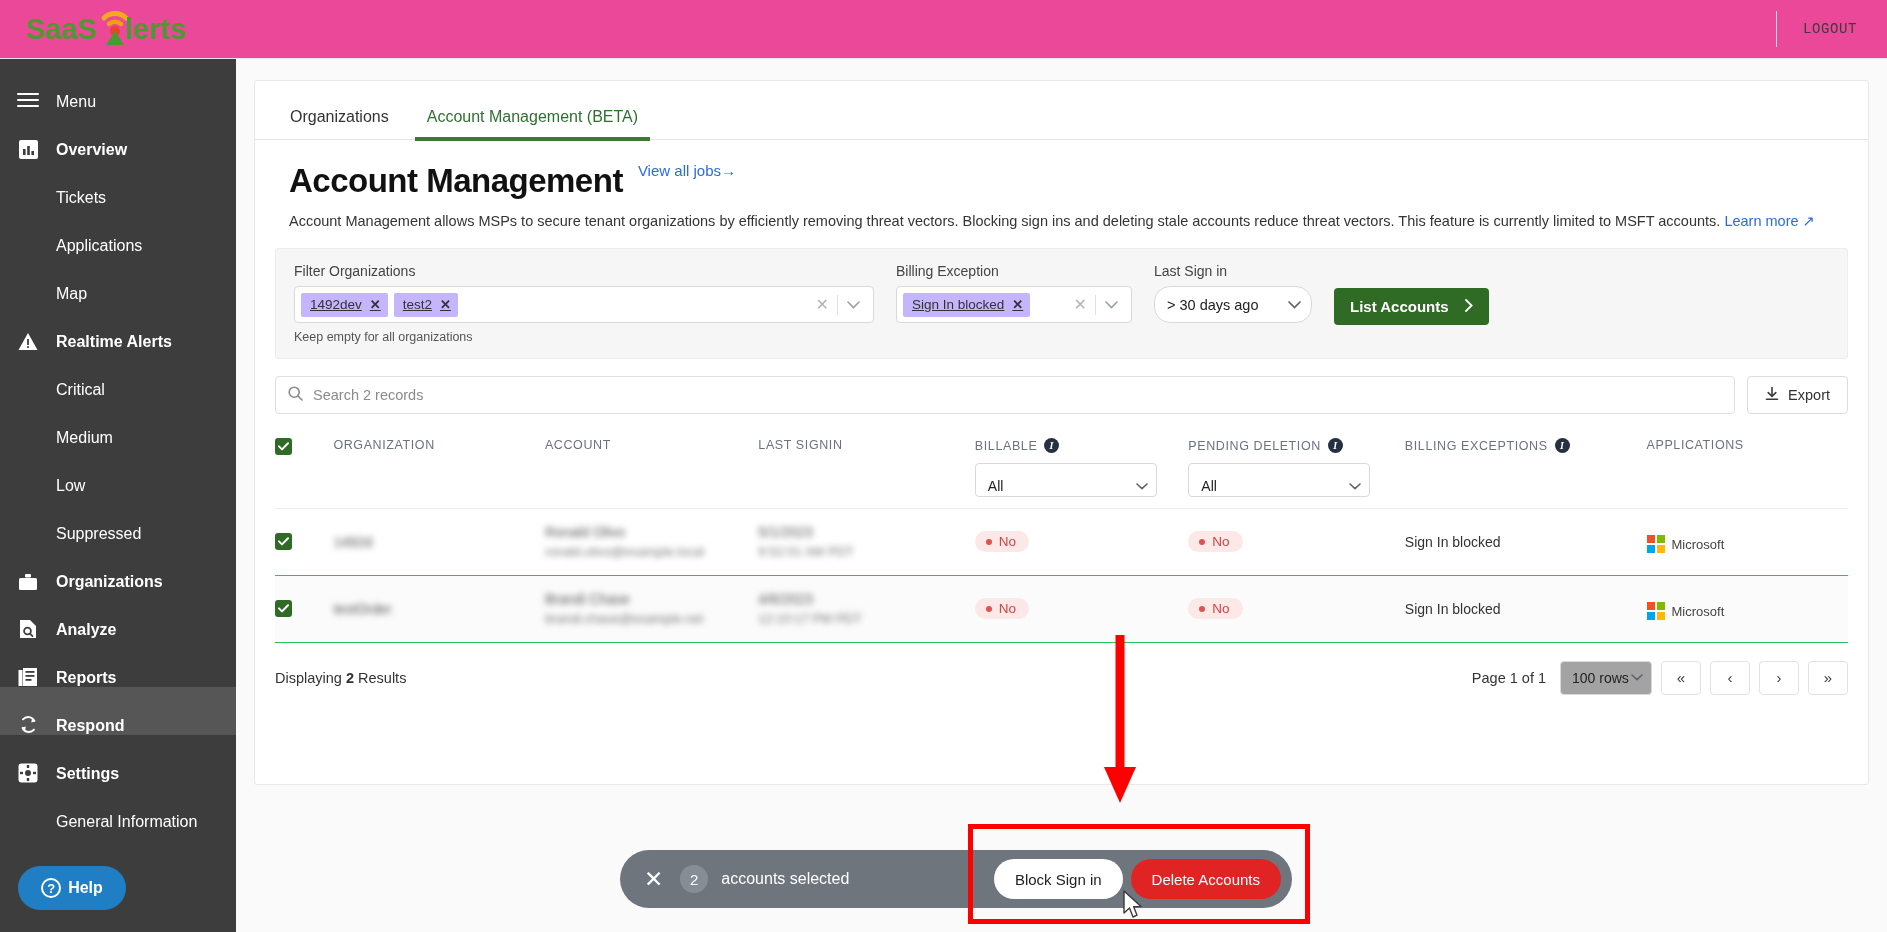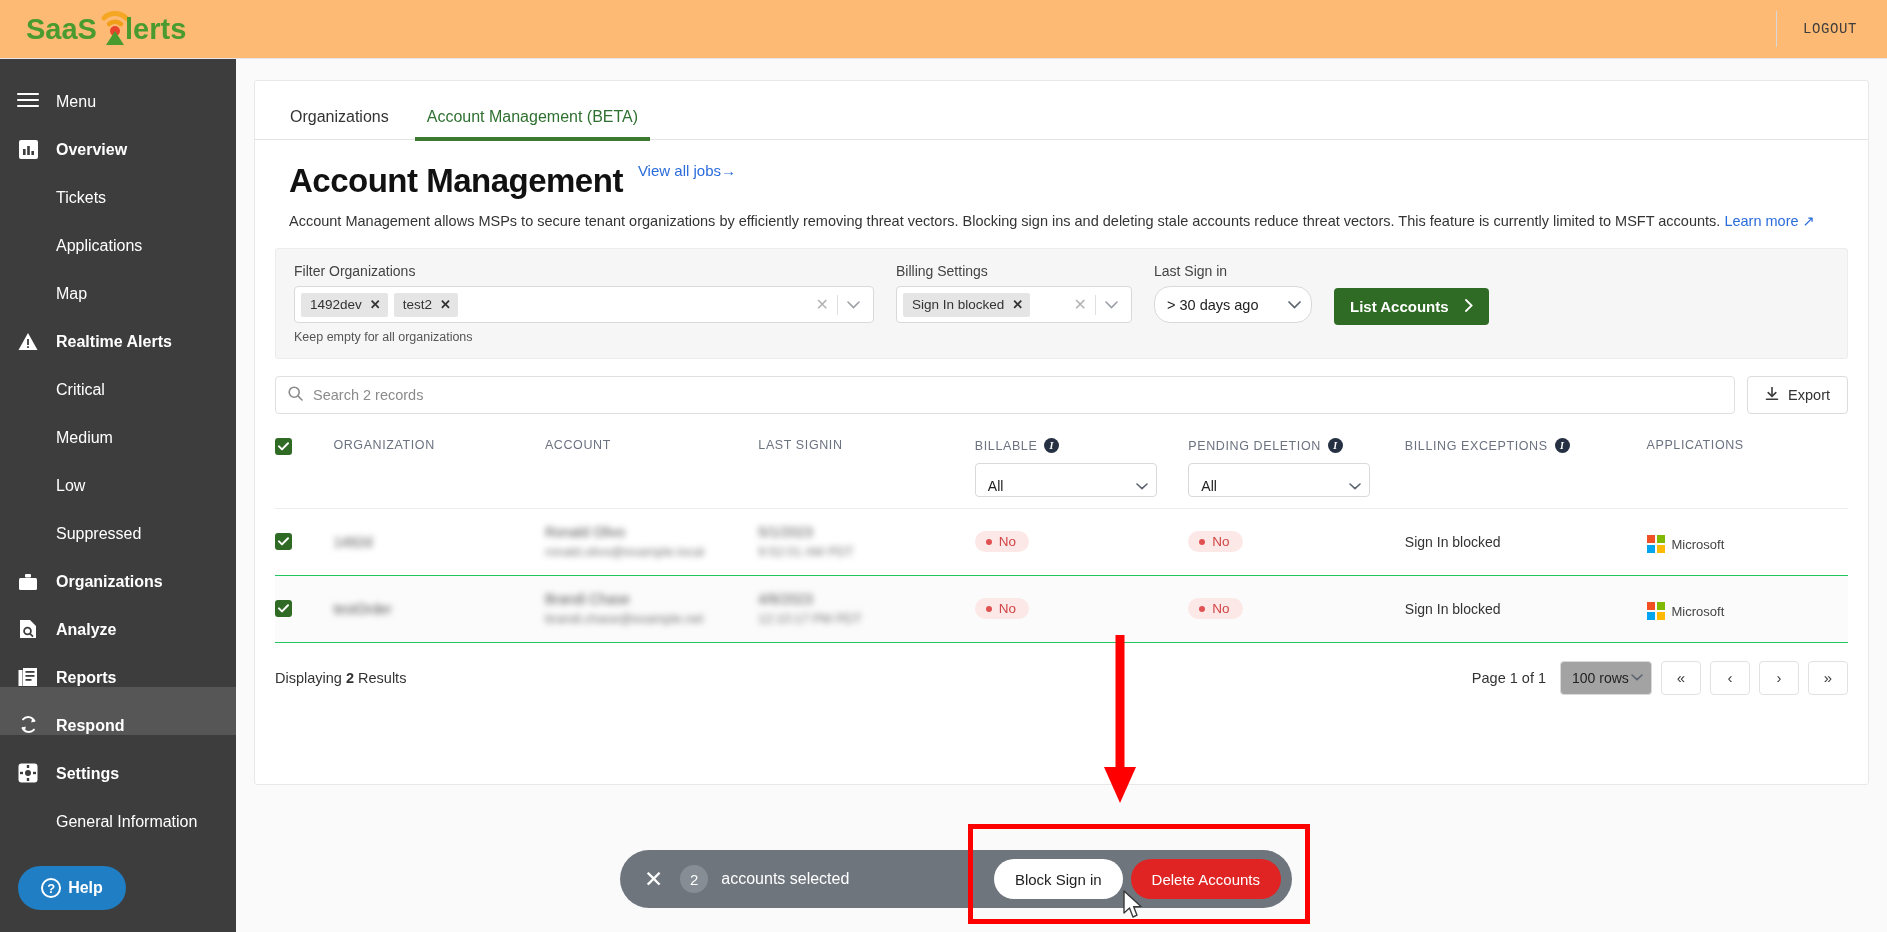--- a/index.html
+++ b/index.html
@@ -6,21 +6,21 @@
   html, body {
     width: 1887px; height: 932px;
     font-family: "Liberation Sans", sans-serif;
     background: #ffffff;
     overflow: hidden;
   }
   
   .topbar {
     position: absolute; top: 0; left: 0;
     width: 1887px; height: 59px;
-    background: #fdba74;
+    background: #ec4899;
     border-bottom: 1px solid #e6e6e6;
     display: flex; align-items: center;
     z-index: 30;
     justify-content: center;
   }
   .logo-wrap {
     width: 236px; height: 59px;
     display: flex; align-items: center; padding-left: 26px;
   }
   .logo-svg { display:block; }
@@ -130,23 +130,23 @@
   }
   .fgroup-label { font-size: 14px; color: #444; margin-bottom: 7px; }
   .multiselect {
     background: #fff; border: 1px solid #d9d9d9; border-radius: 4px;
     height: 37px; display: flex; align-items: center; padding: 0 4px 0 6px;
     position: relative;
   }
   .ms-orgs { width: 580px; }
   .ms-bill { width: 236px; }
   .chip {
-    background: #e5e5e5; color: #333; font-size: 13.5px;
+    background: #c4b5fd; color: #333; font-size: 13.5px;
     height: 24px; display: inline-flex; align-items: center;
-    padding: 0 7px 0 9px; border-radius: 2px; margin-right: 6px; gap: 8px;
+    padding: 0 7px 0 9px; border-radius: 2px; margin-right: 6px; gap: 8px; text-decoration: underline;
   }
   .chip .x { font-weight: bold; font-size: 13px; cursor: pointer; }
   .ms-right {
     margin-left: auto; display: flex; align-items: center; gap: 0px; color: #b3b3b3;
   }
   .ms-clear { font-size: 16px; padding: 0 8px; cursor: pointer; }
   .ms-sep { width: 1px; height: 20px; background: #e0e0e0; }
   .ms-caret { padding: 0 9px; cursor: pointer; display:flex; align-items:center;}
   .hint { font-size: 12.5px; color: #555; margin-top: 7px; }
   .select-box {
@@ -482,21 +482,21 @@
               <svg width="13" height="8" viewBox="0 0 13 8">
                   <path d="M1 1 L6.5 6.6 L12 1" stroke="#9aa0a6" stroke-width="1.6" fill="none" stroke-linecap="round"></path>
                 </svg>
             </span>
           </span>
         </div>
         <div class="hint">Keep empty for all organizations</div>
       </div>
 
       <div>
-        <div class="fgroup-label">Billing Settings</div>
+        <div class="fgroup-label">Billing Exception</div>
         <div class="multiselect ms-bill">
           <span class="chip">
             <span>Sign In blocked</span>
             <span class="x">✕</span>
           </span>
           <span class="ms-right">
             <span class="ms-clear">✕</span>
             <span class="ms-sep"></span>
             <span class="ms-caret">
               <svg width="13" height="8" viewBox="0 0 13 8">

